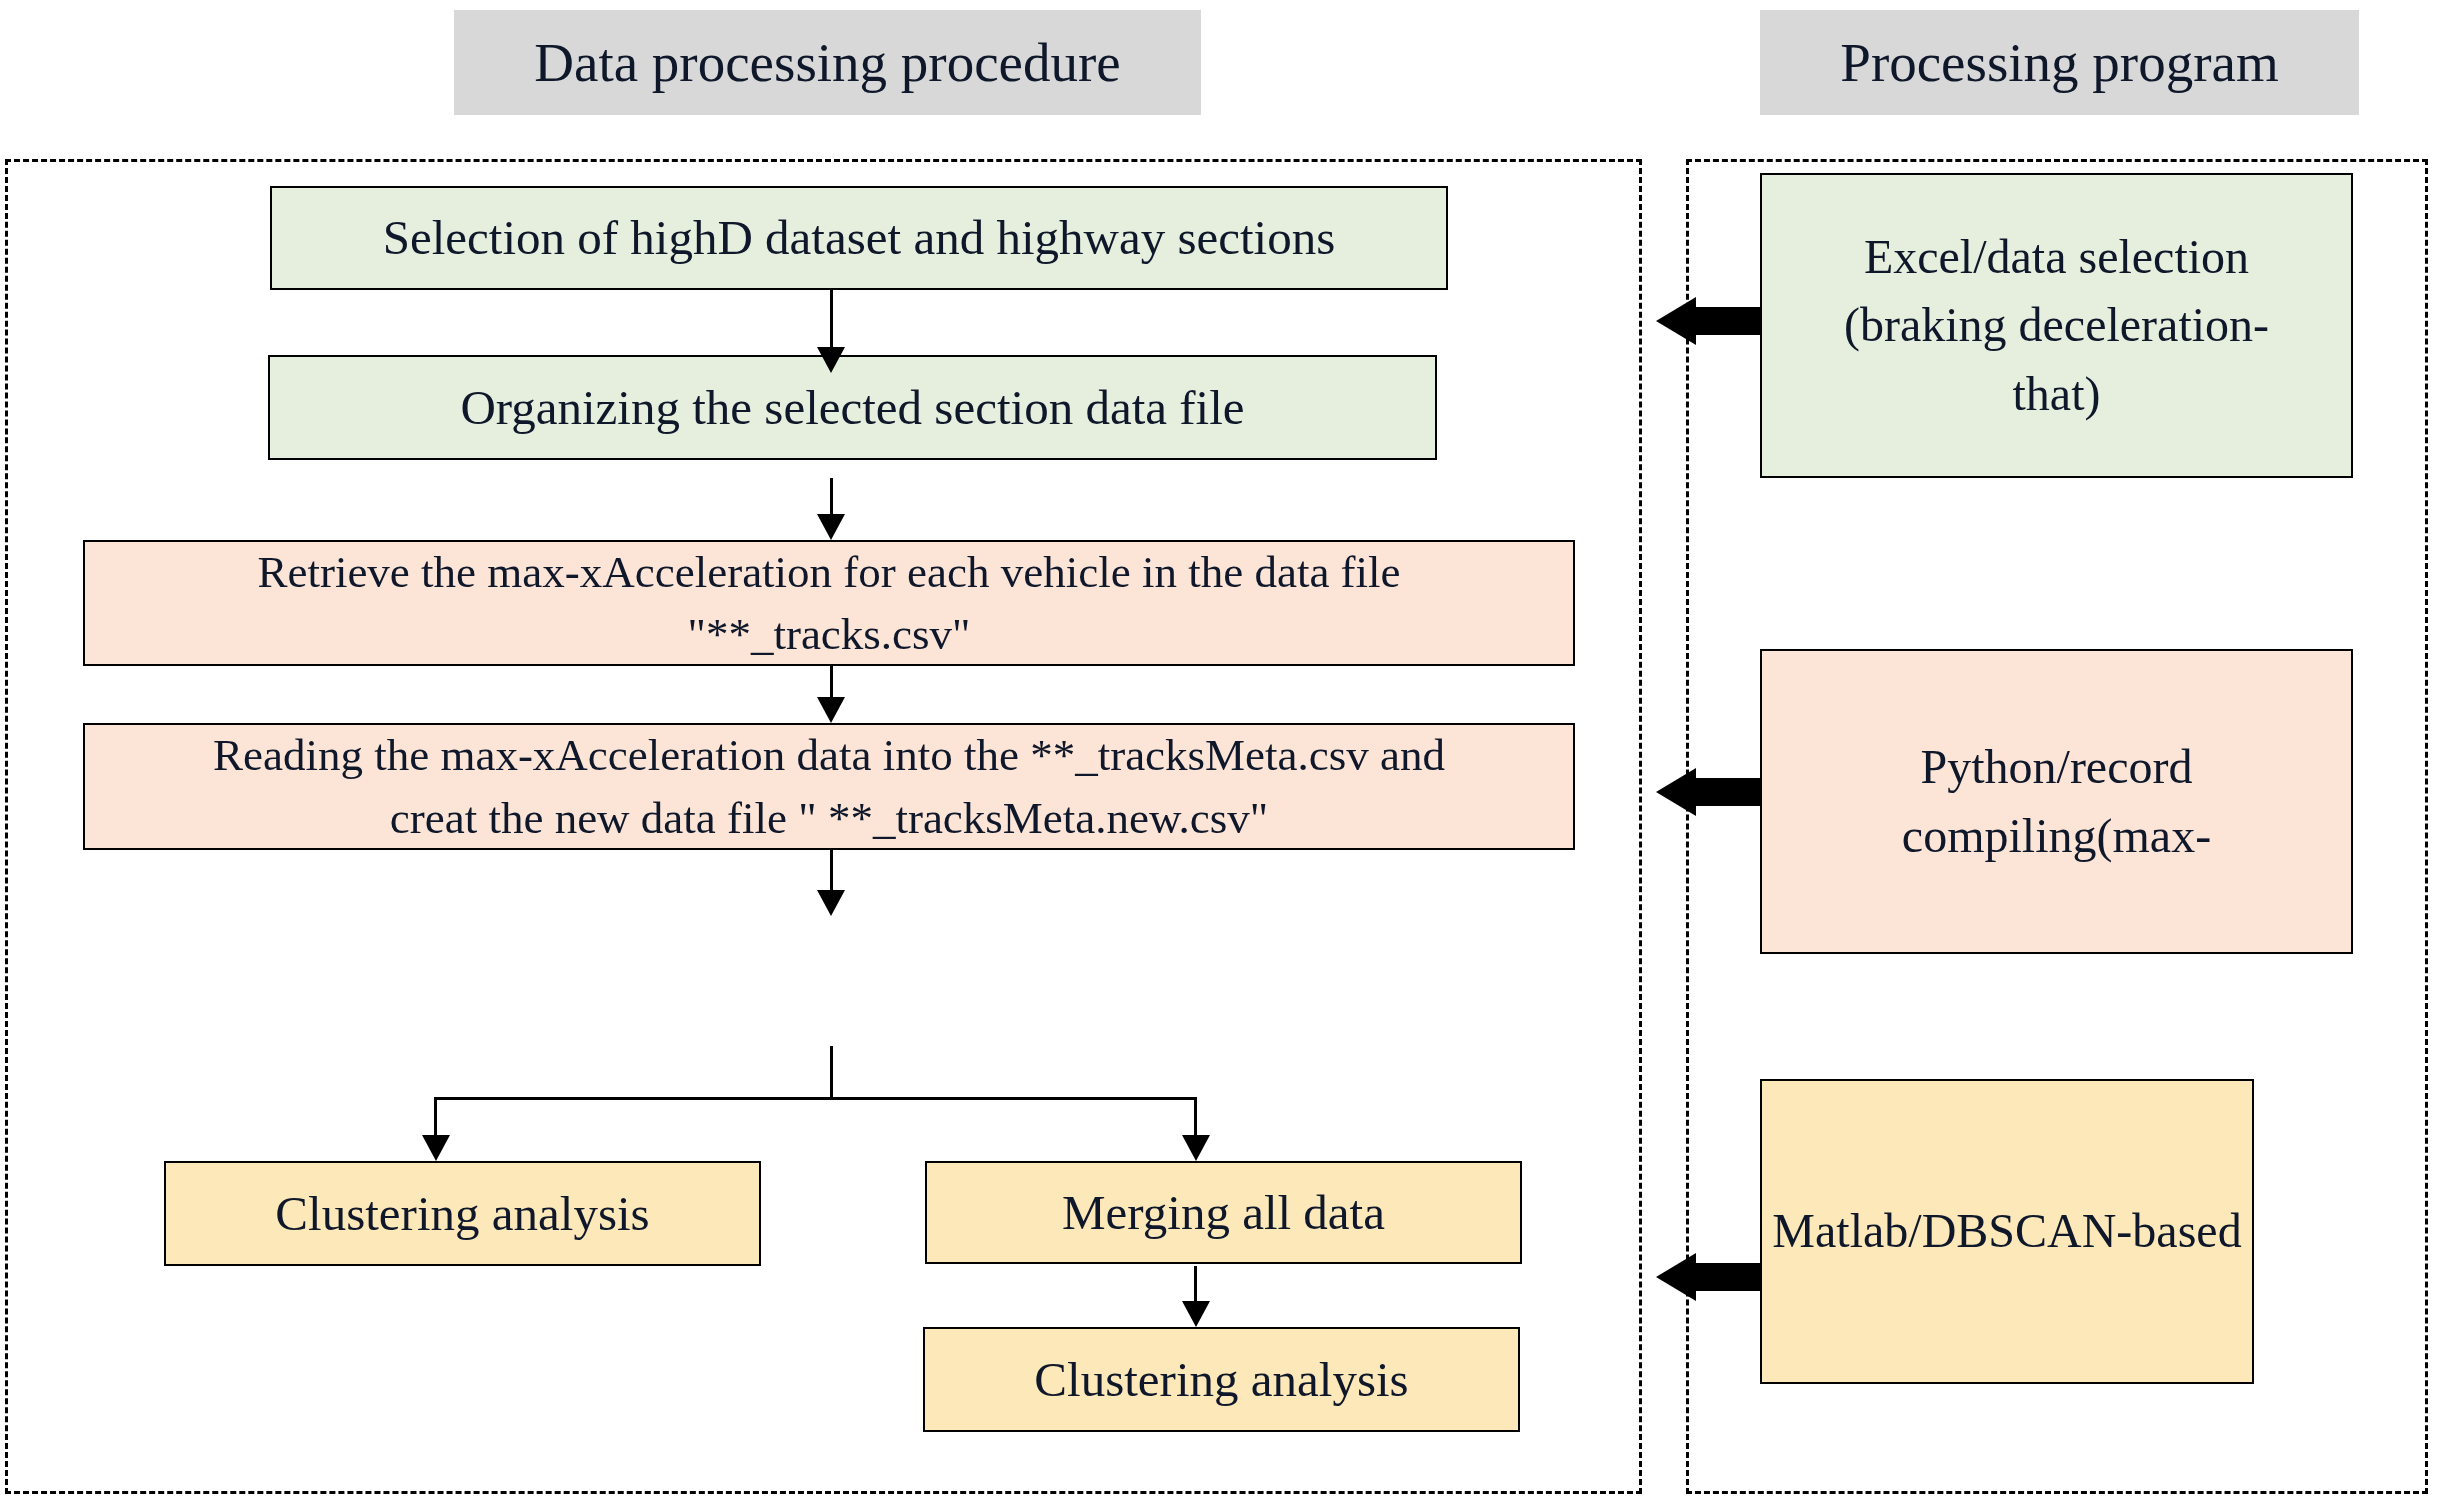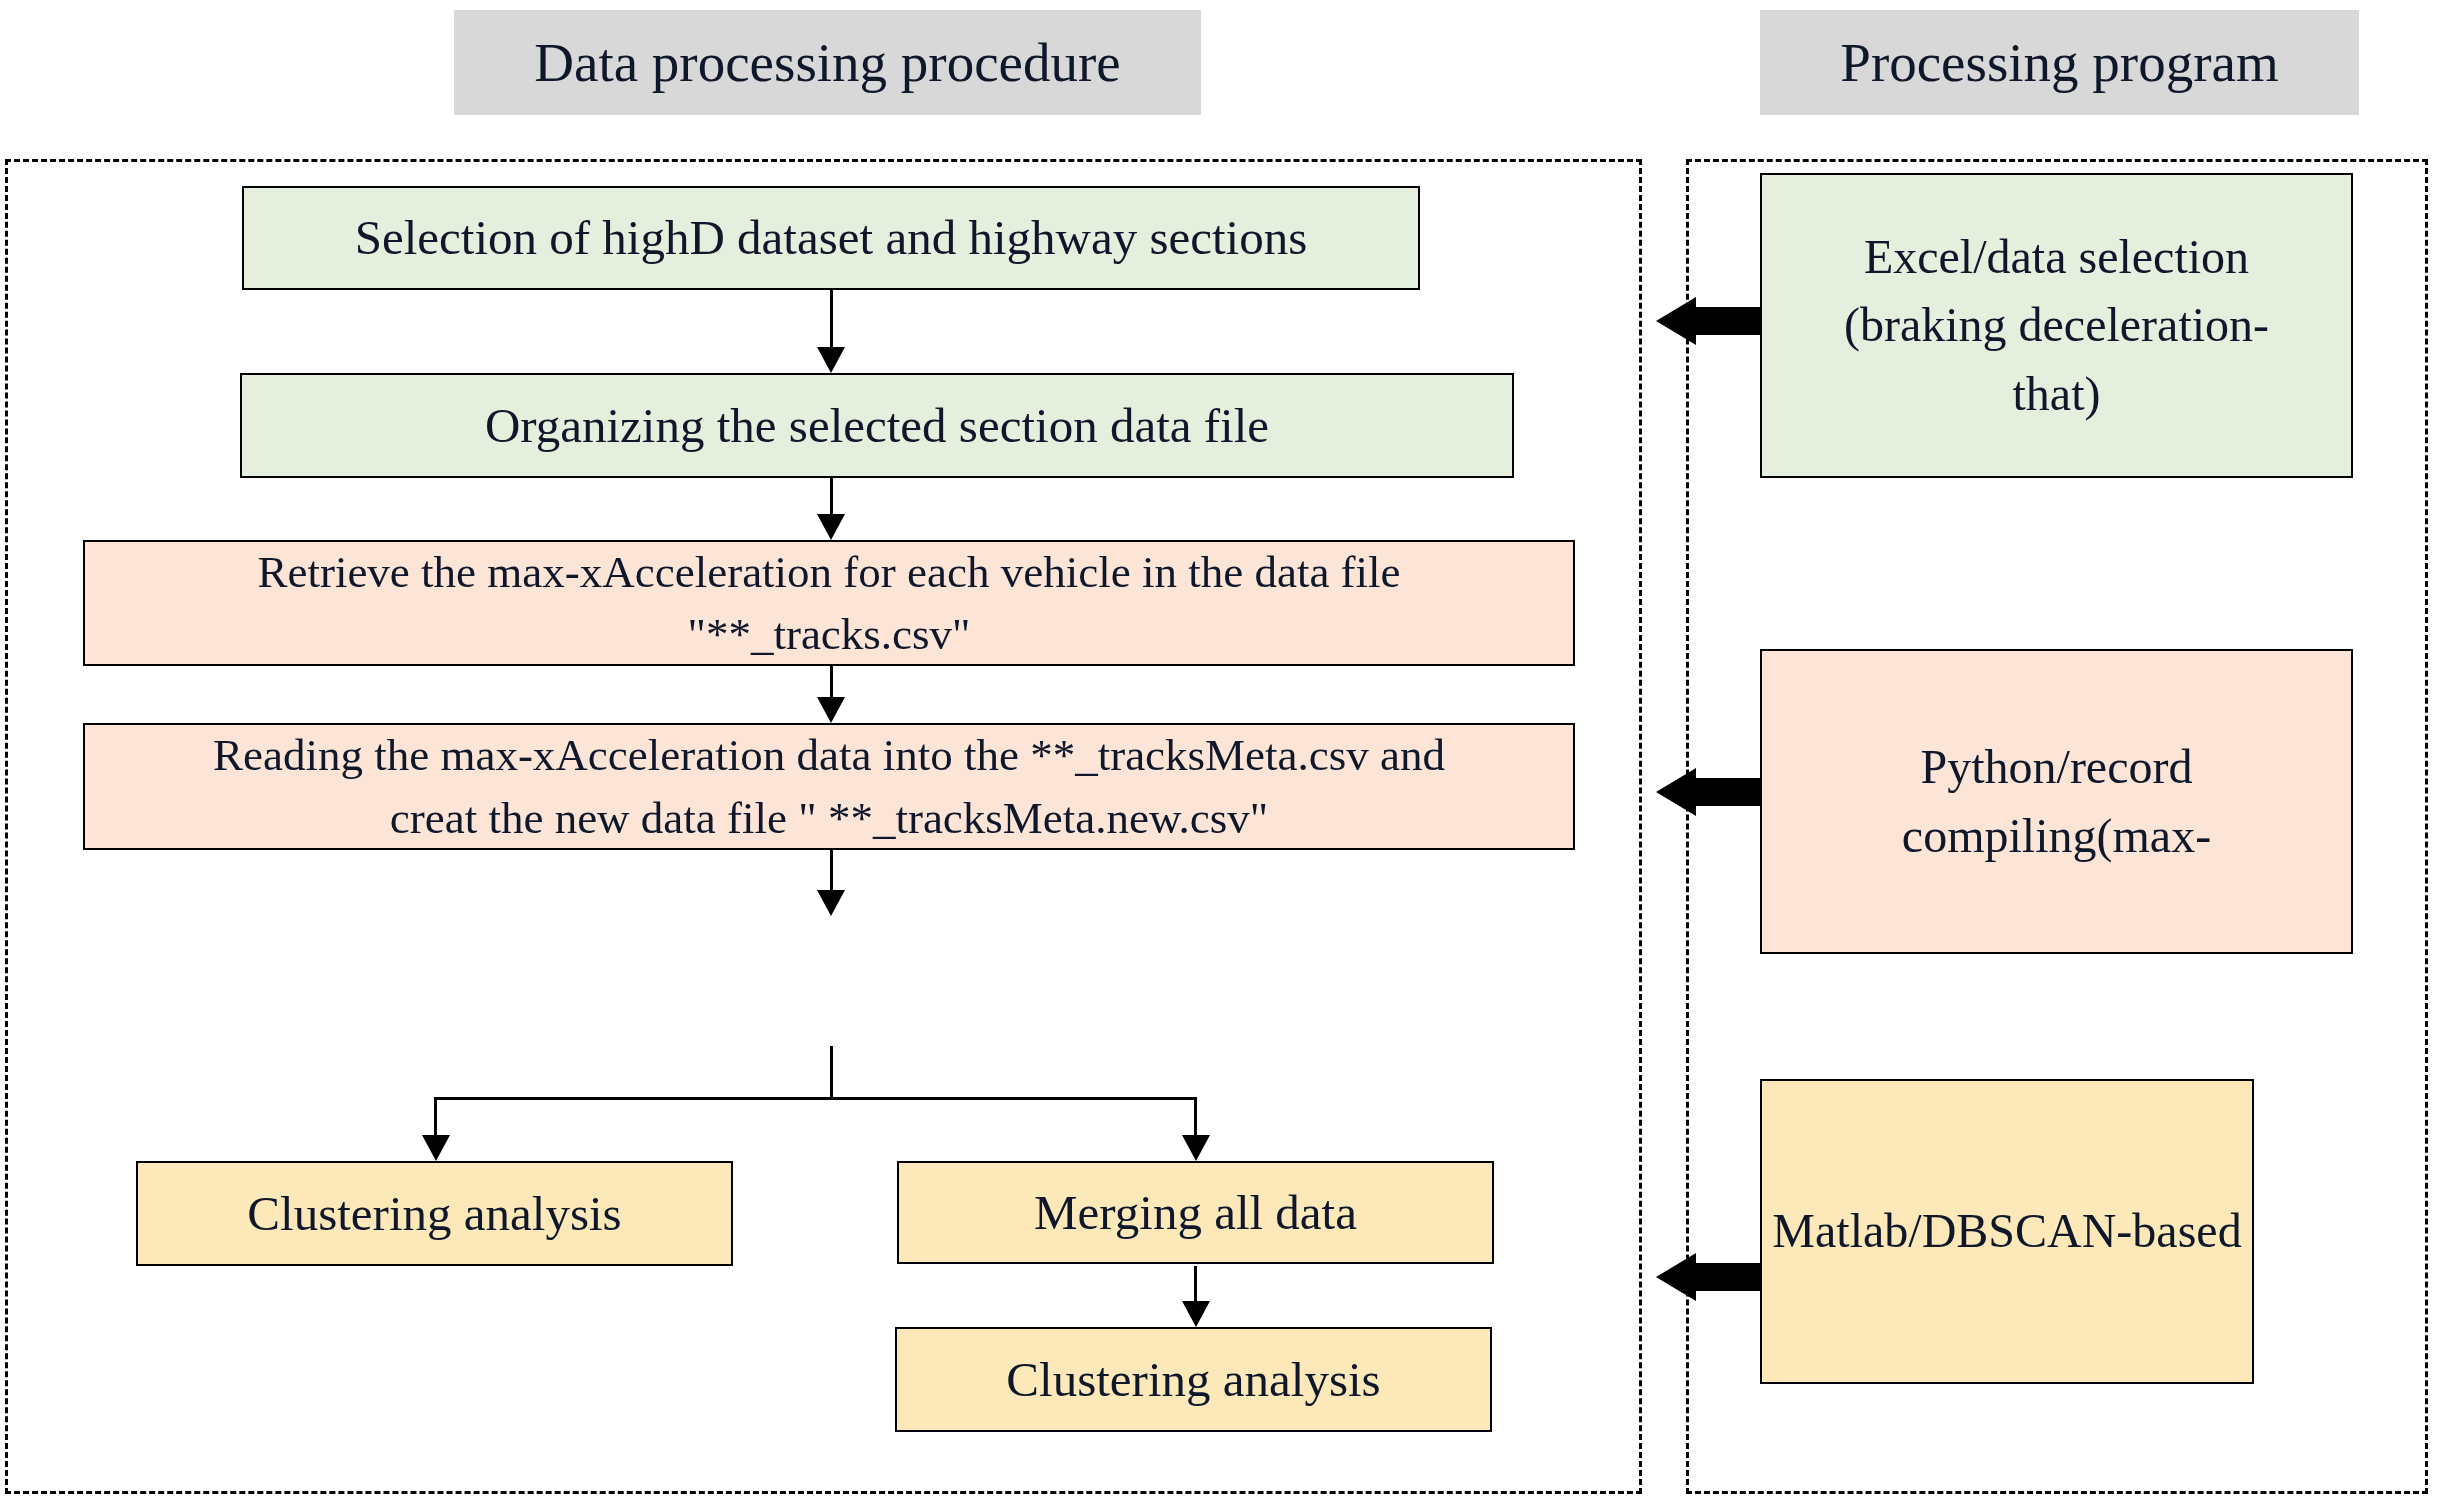--- a/index.html
+++ b/index.html
@@ -29,21 +29,21 @@
     position:absolute;
     border:2.6px solid var(--c-ink,#000);
     box-sizing:border-box;
     display:flex;flex-direction:column;align-items:center;justify-content:center;
     text-align:center;
   }
   .box .bline{display:block;}
   .green{background:var(--c-green,#e6eedd);}
   .orange{background:var(--c-orange,#fce5d7);}
   .yellow{background:var(--c-yellow,#fce8b9);}
-  .fs-single{font-size:49px;line-height:1.25;}
+  .fs-single{font-size:49px;line-height:1.25;margin-left:28px;}
   .fs-two{font-size:45px;line-height:1.38;}
   .fs-side{font-size:48px;line-height:1.42;}
   .vline{position:absolute;width:2.6px;background:var(--c-ink,#000);}
   .hline{position:absolute;height:2.6px;background:var(--c-ink,#000);}
   .tri-down{
     position:absolute;width:0;height:0;
     border-left:14px solid transparent;
     border-right:14px solid transparent;
     border-top:26px solid var(--c-ink,#000);
   }
@@ -70,21 +70,21 @@
     <span>Processing program</span>
   </div>
 
   <div class="panel" style="left:5.2px;top:159px;width:1637px;height:1335px"></div>
   <div class="panel" style="left:1686px;top:159px;width:742px;height:1335px"></div>
 
   <div class="box green fs-single" style="left:242px;top:186px;width:1178px;height:104px">
     <span class="bline">Selection of highD dataset and highway sections</span>
   </div>
 
-  <div class="box green fs-single" style="left:240px;top:373px;width:1274px;height:105px">
+  <div class="box green fs-single" style="left:240px;top:355px;width:1169px;height:105px">
     <span class="bline">Organizing the selected section data file</span>
   </div>
 
   <div class="box orange fs-two" style="left:83px;top:540px;width:1492px;height:126px">
     <span class="bline">Retrieve the max-xAcceleration  for each vehicle in the data file</span>
     <span class="bline">"**_tracks.csv"</span>
   </div>
 
   <div class="box orange fs-two" style="left:83px;top:723px;width:1492px;height:127px">
     <span class="bline">Reading the max-xAcceleration data into the **_tracksMeta.csv and</span>

